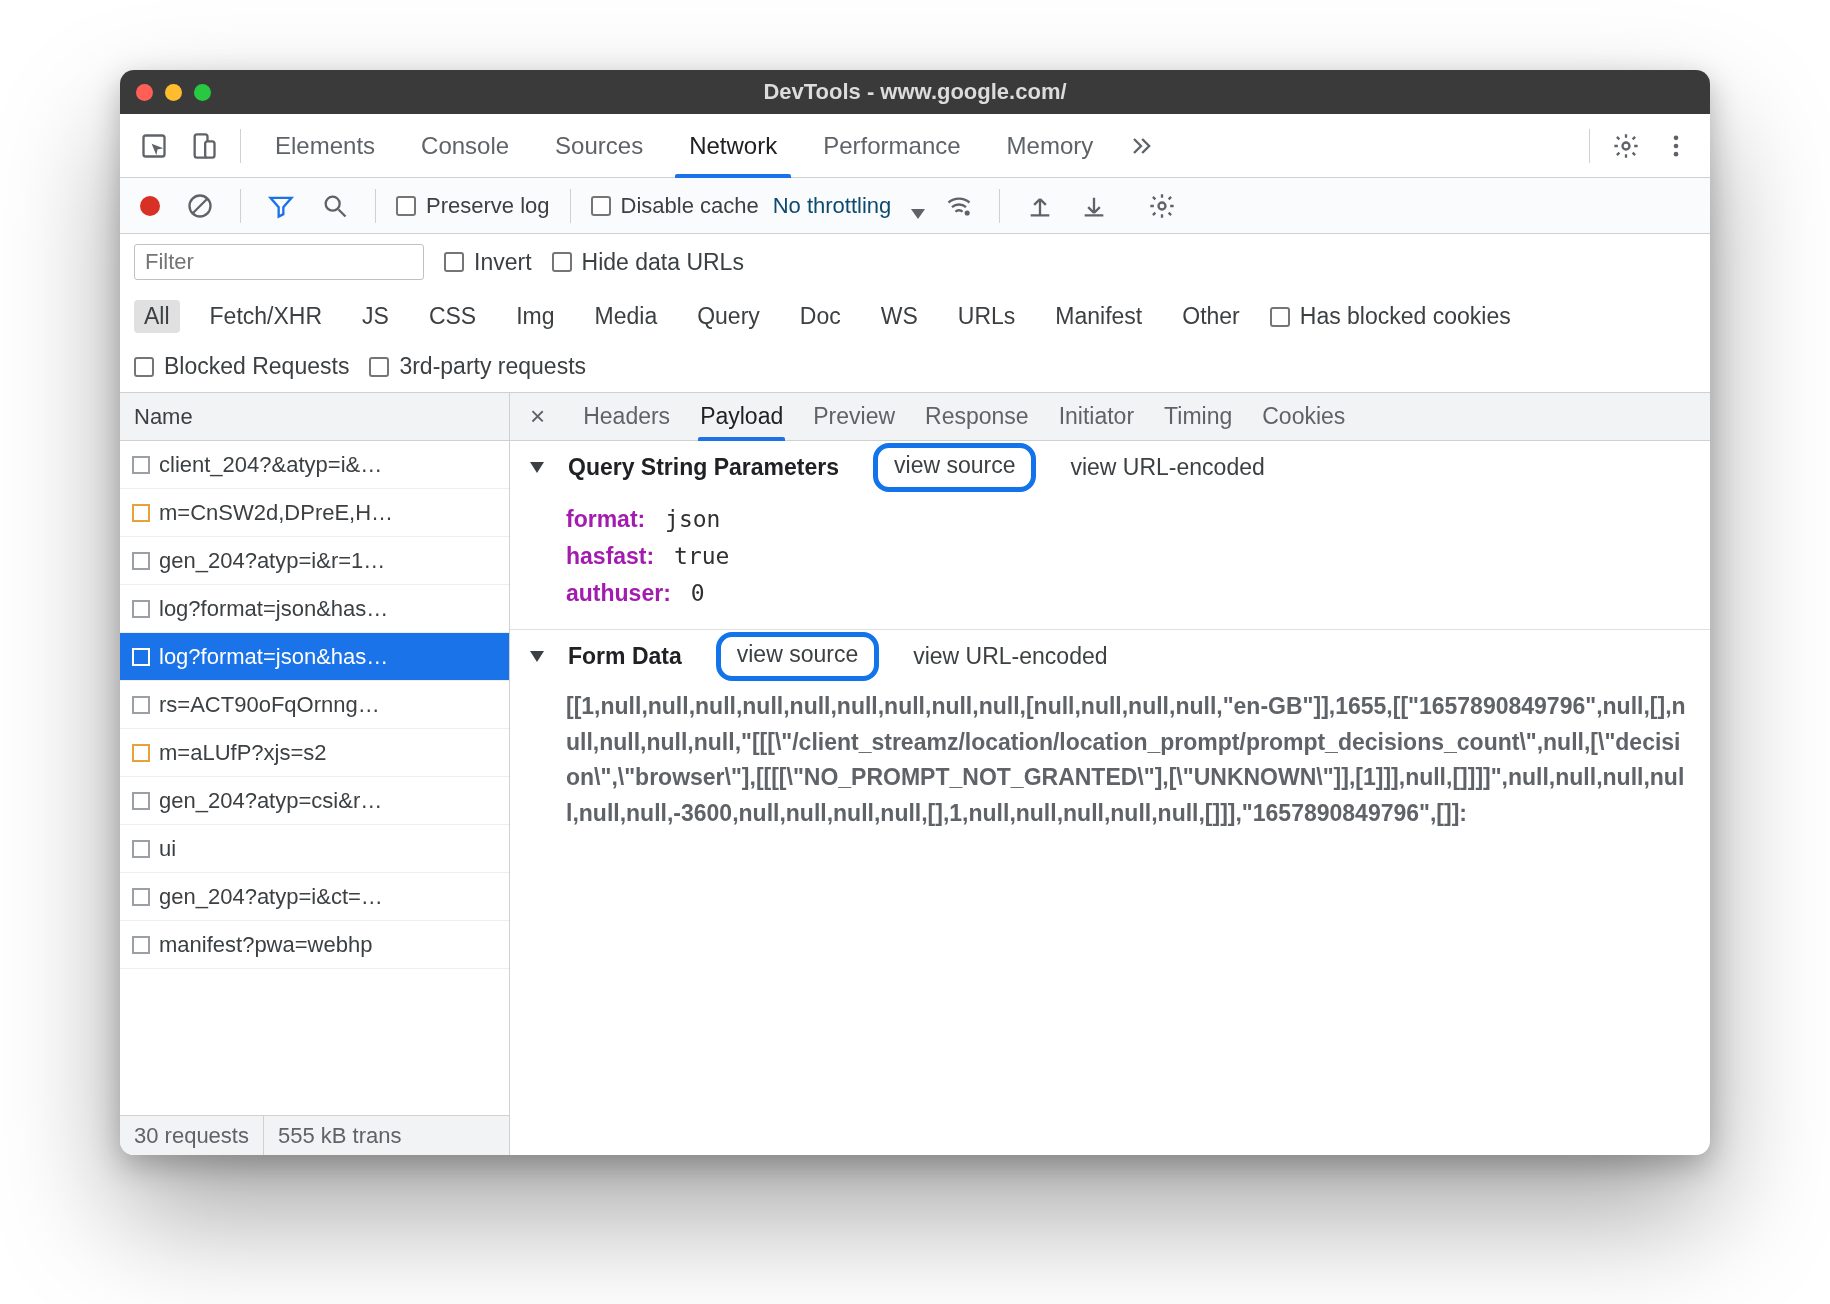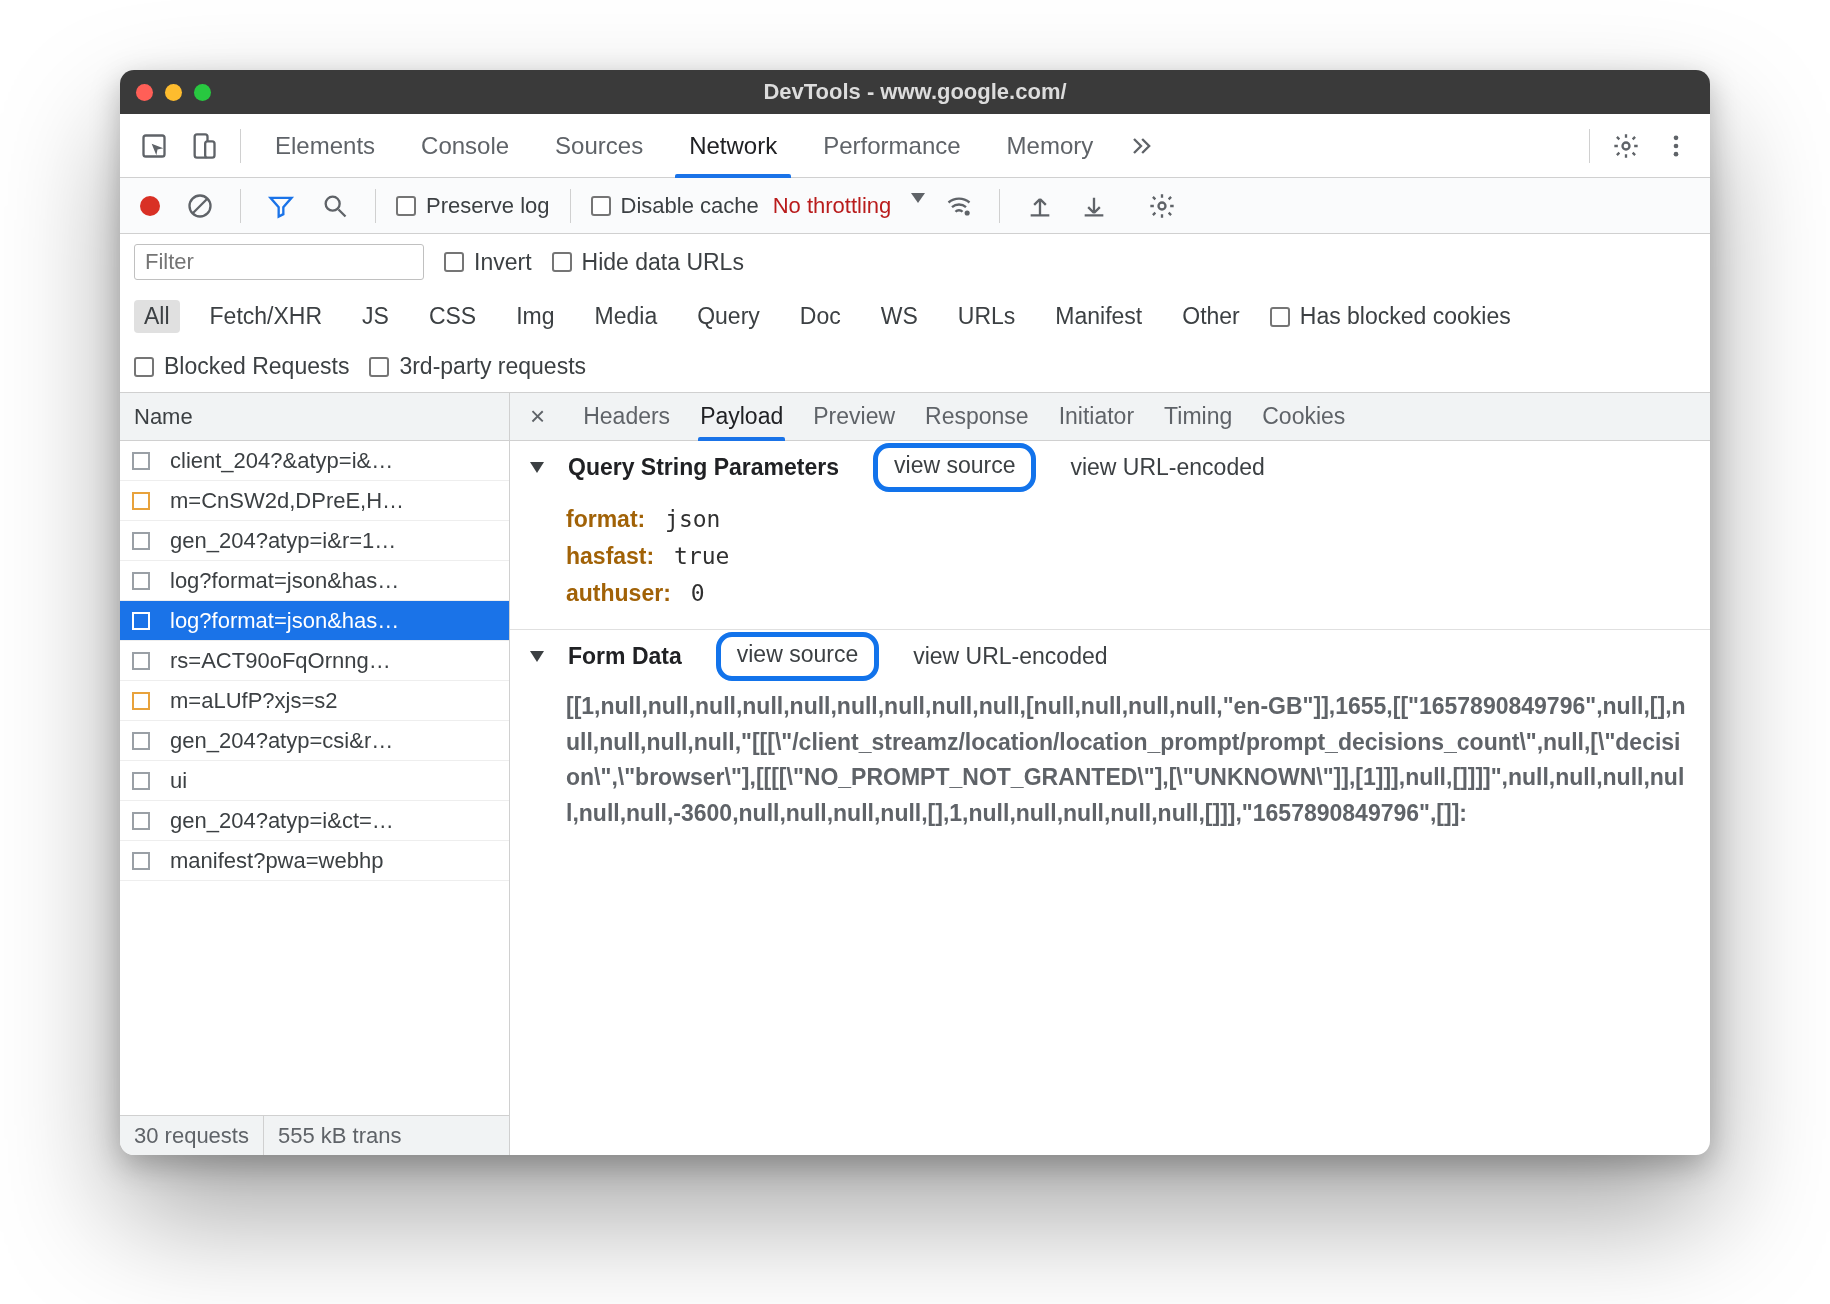--- a/index.html
+++ b/index.html
@@ -21,32 +21,32 @@
   .tabsbar .tab { padding: 0 18px; height:100%; display:flex; align-items:center; cursor:pointer; position:relative;}
   .tabsbar .tab.active { color:#202124; }
   .tabsbar .tab.active::after { content:""; position:absolute; left:4px; right:4px; bottom:-1px; height:4px; background:#1a73e8; border-radius:2px 2px 0 0;}
   .tabsbar .spacer { flex:1;}
   .icon-btn { display:flex; align-items:center; justify-content:center; width:40px; height:40px; color:#5f6368; cursor:pointer;}
   .icon-btn svg { width:28px; height:28px; stroke:currentColor; fill:none; stroke-width:2;}
   .toolbar { height:56px; border-bottom:1px solid #d0d0d0; display:flex; align-items:center; padding:0 14px; gap:14px; font-size:22px; color:#3c4043; background:#fafbfc;}
   .toolbar .rec { width:20px; height:20px; background:#d93025; border-radius:50%; margin:0 6px;}
   .cb { display:flex; align-items:center; gap:10px; color:#3c4043;}
   .cb .box { width:20px; height:20px; border:2px solid #757575; border-radius:3px; background:#fff;}
-  .throttle { display:flex; align-items:flex-start; gap:20px; color:#b91c1c;}
+  .throttle { display:flex; align-items:flex-end; gap:20px; color:#0c4a6e;}
   .tri { width:0;height:0;border-left:7px solid transparent;border-right:7px solid transparent;border-top:10px solid #5f6368;}
   .filterbar { border-bottom:1px solid #d0d0d0; display:flex; flex-direction:column; padding:10px 14px 12px 14px; gap:20px; font-size:23px; color:#3c4043;}
   .filterrow { display:flex; align-items:center; gap:20px; flex-wrap:wrap;}
   .filter-input { width:290px; height:36px; border:1px solid #c0c0c0; border-radius:3px; padding:0 10px; font-size:22px; color:#5f6368; background:#fff;}
   .chip { padding:3px 10px; border-radius:4px; cursor:pointer;}
   .chip.sel { background:#e0e0e0; }
   .content { flex:1; display:flex; min-height:0;}
   .sidebar { width:390px; border-right:1px solid #d0d0d0; display:flex; flex-direction:column;}
   .sidehead { height:48px; border-bottom:1px solid #d0d0d0; display:flex; align-items:center; padding:0 14px; font-size:22px; color:#3c4043; background:#f1f3f4;}
   .reqlist { flex:1; overflow:hidden; font-size:22px; color:#3c4043;}
-  .reqrow { height:40px; display:flex; align-items:center; gap:20px; padding:0 12px; border-bottom:1px solid #eee; white-space:nowrap; overflow:hidden; text-overflow:ellipsis; cursor:pointer;}
+  .reqrow { height:48px; display:flex; align-items:center; gap:9px; padding:0 12px; border-bottom:1px solid #eee; white-space:nowrap; overflow:hidden; text-overflow:ellipsis; cursor:pointer;}
   .reqrow .fi { width:18px; height:18px; border:2px solid #9aa0a6; flex:0 0 18px;}
   .reqrow .fi.js { border-color:#e8a23b;}
   .reqrow.sel { background:#1a73e8; color:#fff;}
   .reqrow.sel .fi { border-color:#fff;}
   .reqrow span { overflow:hidden; text-overflow:ellipsis;}
   .statusbar { height:40px; border-top:1px solid #d0d0d0; display:flex; align-items:center; font-size:22px; color:#5f6368; background:#f1f3f4;}
   .statusbar .cell { padding:0 14px; border-right:1px solid #d0d0d0; height:100%; display:flex; align-items:center;}
   .details { flex:1; display:flex; flex-direction:column; min-width:0;}
   .dtabs { height:48px; border-bottom:1px solid #d0d0d0; display:flex; align-items:center; gap:30px; padding:0 20px; font-size:23px; color:#5f6368; background:#f1f3f4;}
   .dtabs .close { font-size:26px; color:#5f6368; cursor:pointer; padding-right:8px;}
@@ -54,21 +54,21 @@
   .dtabs .dtab.active { color:#202124;}
   .dtabs .dtab.active::after { content:""; position:absolute; left:-2px; right:-2px; bottom:-1px; height:4px; background:#1a73e8; border-radius:2px 2px 0 0;}
   .dbody { flex:1; overflow:auto; font-size:23px; color:#3c4043;}
   .section { border-bottom:1px solid #e0e0e0; padding:2px 20px 22px 20px;}
   .sechead { display:flex; align-items:center; gap:34px; flex-wrap:wrap;}
   .sechead .caret { width:0;height:0;border-left:7px solid transparent;border-right:7px solid transparent;border-top:11px solid #3c4043; margin-right:-10px;}
   .sechead .stitle { font-weight:700; color:#202124;}
   .sechead .link { color:#3c4043; cursor:pointer;}
   .hl { border:5px solid #1273eb; border-radius:16px; padding:4px 16px 8px 16px;}
   .kv { padding-left:36px; margin-top:14px; display:flex; flex-direction:column; gap:10px; font-size:23px;}
-  .kv .row .k { font-weight:700; color:#a16207;}
+  .kv .row .k { font-weight:700; color:#a21caf;}
   .kv .row .v { font-family: ui-monospace, Menlo, monospace; color:#303030; padding-left:6px;}
   .formdata { padding-left:36px; margin-top:8px; font-weight:700; color:#5f6368; line-height:1.55; word-break:break-all;}
 </style>
 </head>
 <body>
 
 <div class="stage">
   <div class="window">
 
     <div class="titlebar">

